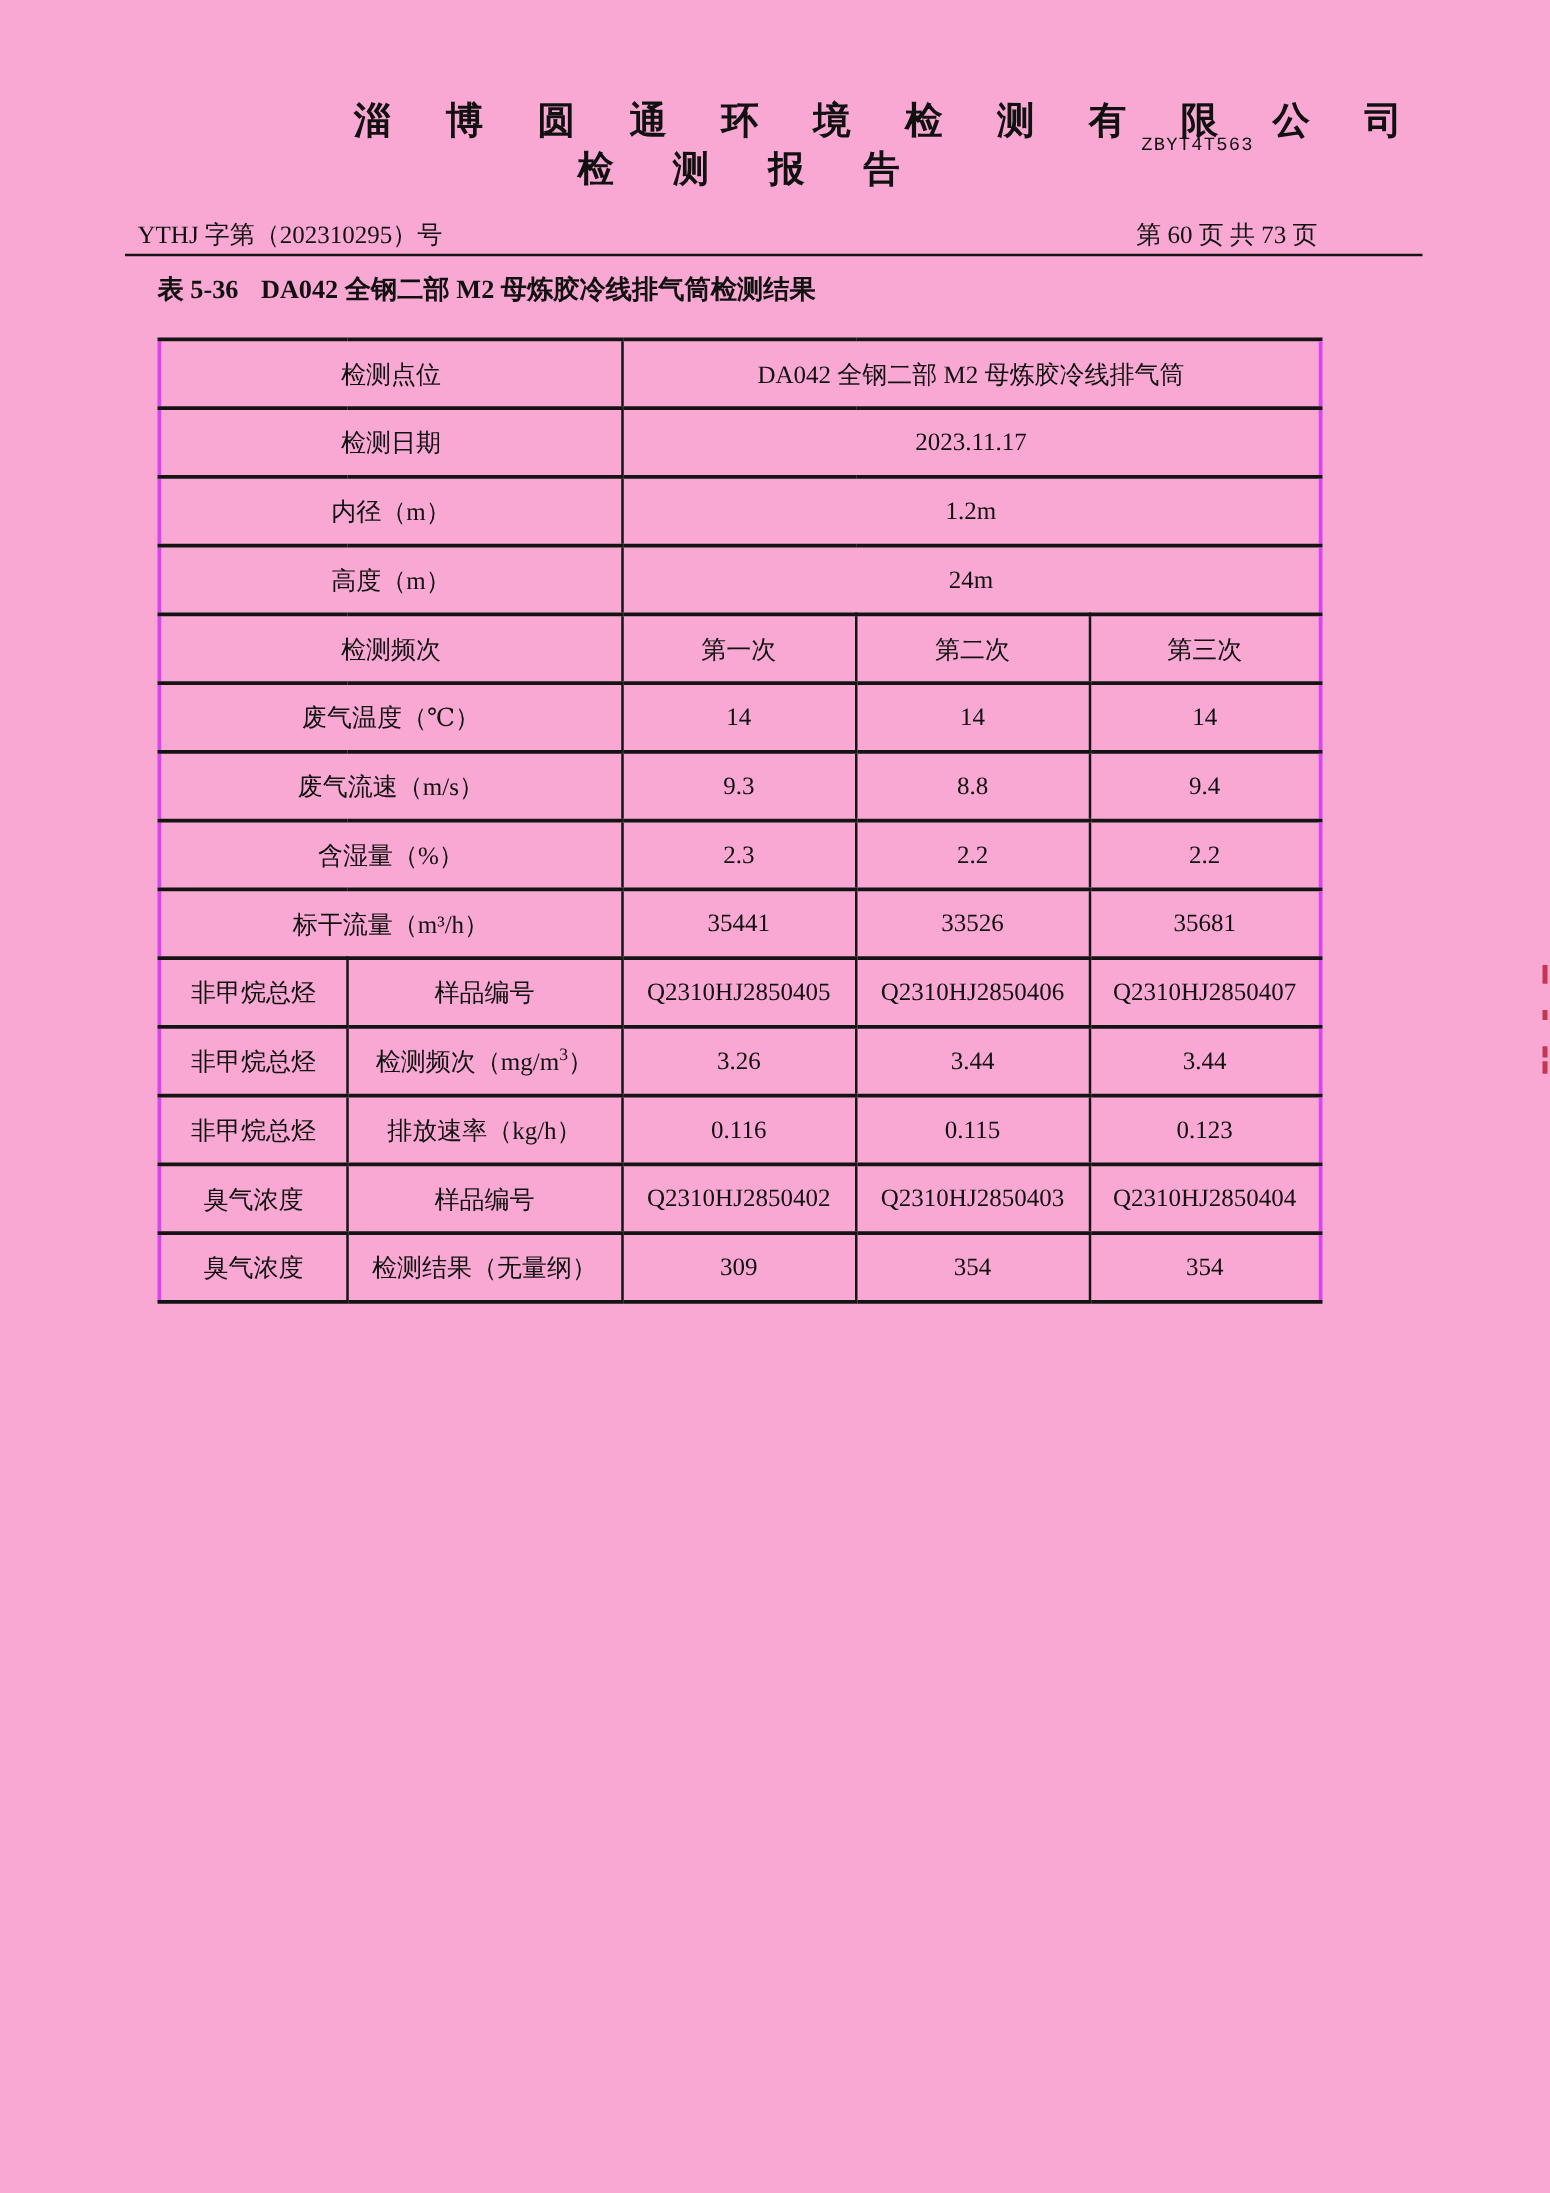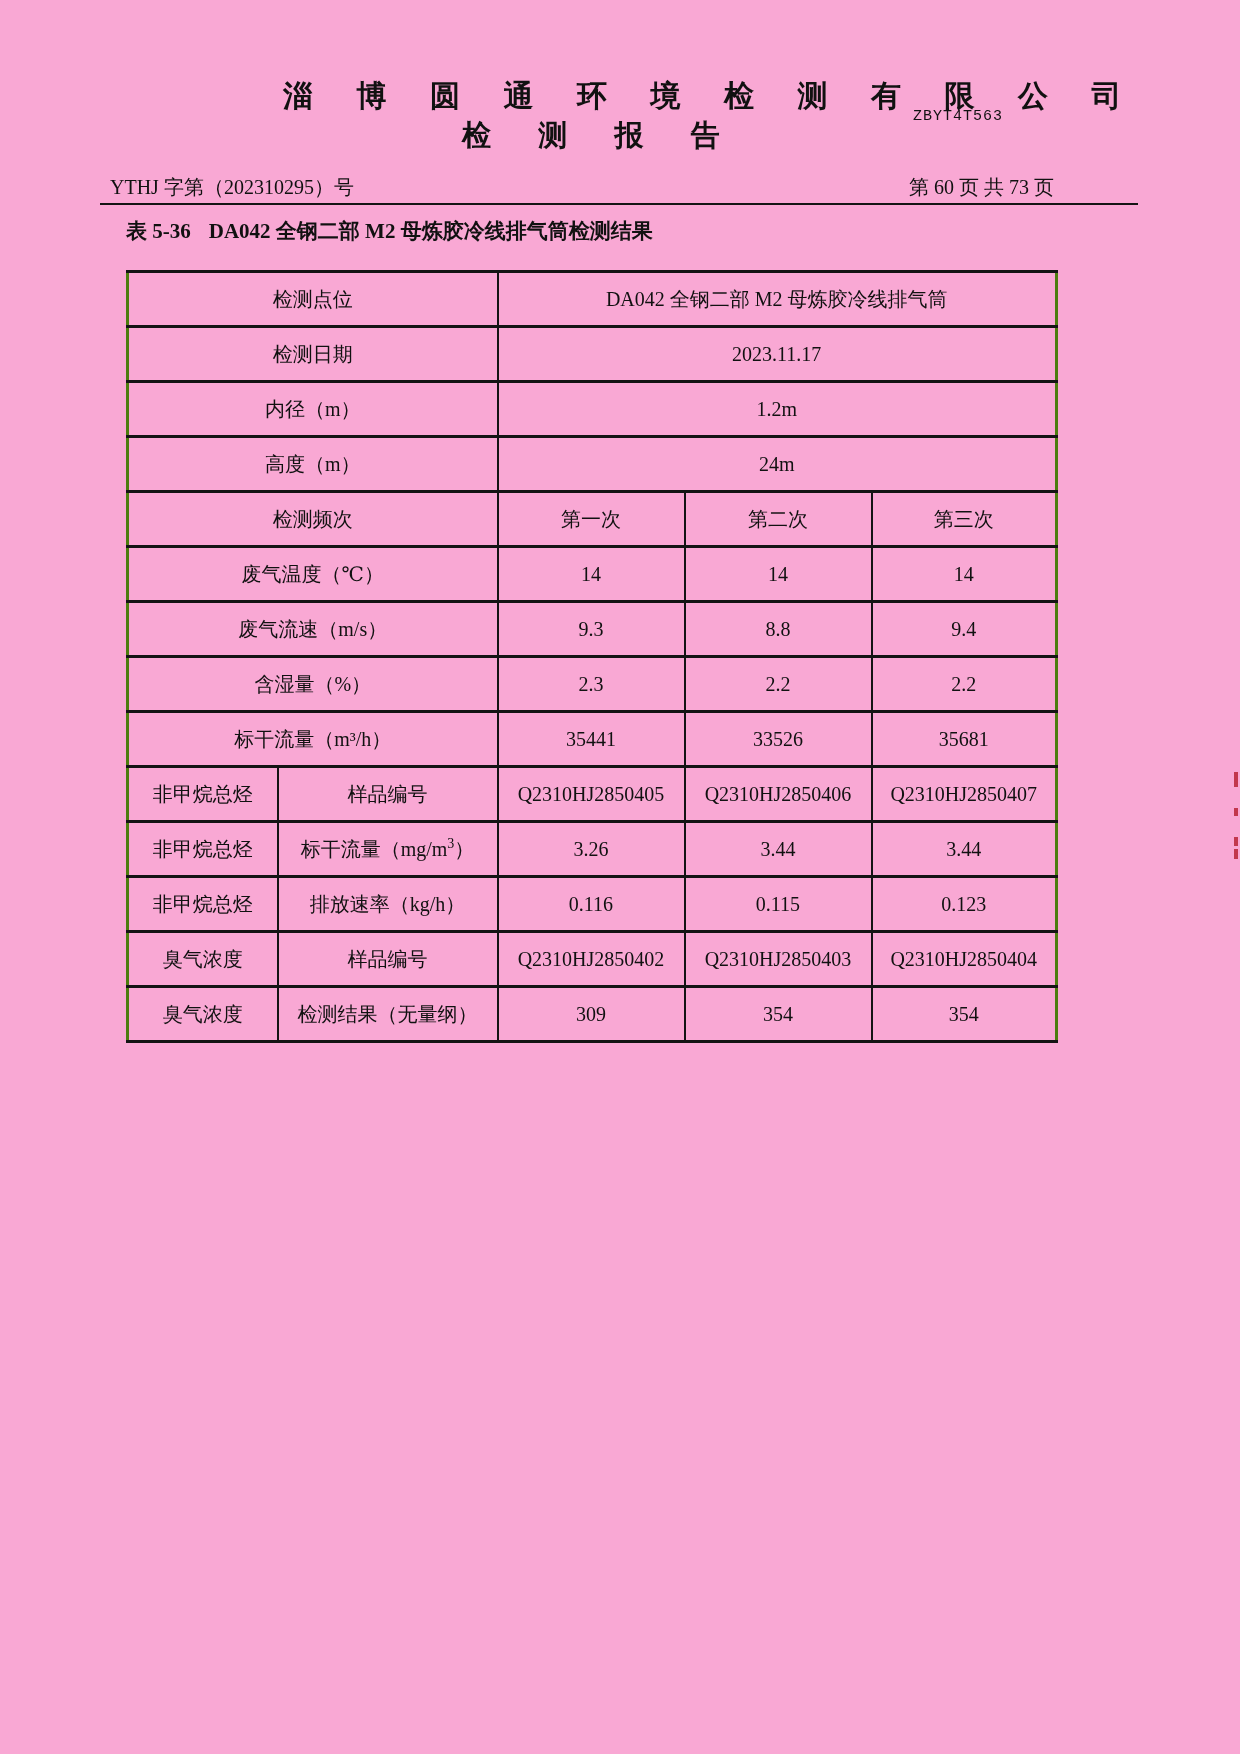--- a/index.html
+++ b/index.html
@@ -76,21 +76,21 @@
     white-space: nowrap;
   }
   .table-caption .cap-gap { display: inline-block; width: 18px; }
   table.results {
     position: absolute;
     left: 126px;
     top: 270px;
     width: 929px;
     border-collapse: collapse;
     table-layout: fixed;
-    border: 3px solid #4d7c0f;
+    border: 3px solid #d946ef;
     font-size: 20px;
   }
   table.results td {
     border: 2px solid #141414;
     border-top-width: 3px;
     border-bottom-width: 3px;
     height: 52px;
     text-align: center;
     vertical-align: middle;
     padding: 0 4px;
@@ -180,21 +180,21 @@
       </tr>
       <tr>
         <td>非甲烷总烃</td>
         <td>样品编号</td>
         <td>Q2310HJ2850405</td>
         <td>Q2310HJ2850406</td>
         <td>Q2310HJ2850407</td>
       </tr>
       <tr>
         <td>非甲烷总烃</td>
-        <td><span>标干流量（mg/m</span><sup>3</sup><span>）</span></td>
+        <td><span>检测频次（mg/m</span><sup>3</sup><span>）</span></td>
         <td>3.26</td>
         <td>3.44</td>
         <td>3.44</td>
       </tr>
       <tr>
         <td>非甲烷总烃</td>
         <td>排放速率（kg/h）</td>
         <td>0.116</td>
         <td>0.115</td>
         <td>0.123</td>

